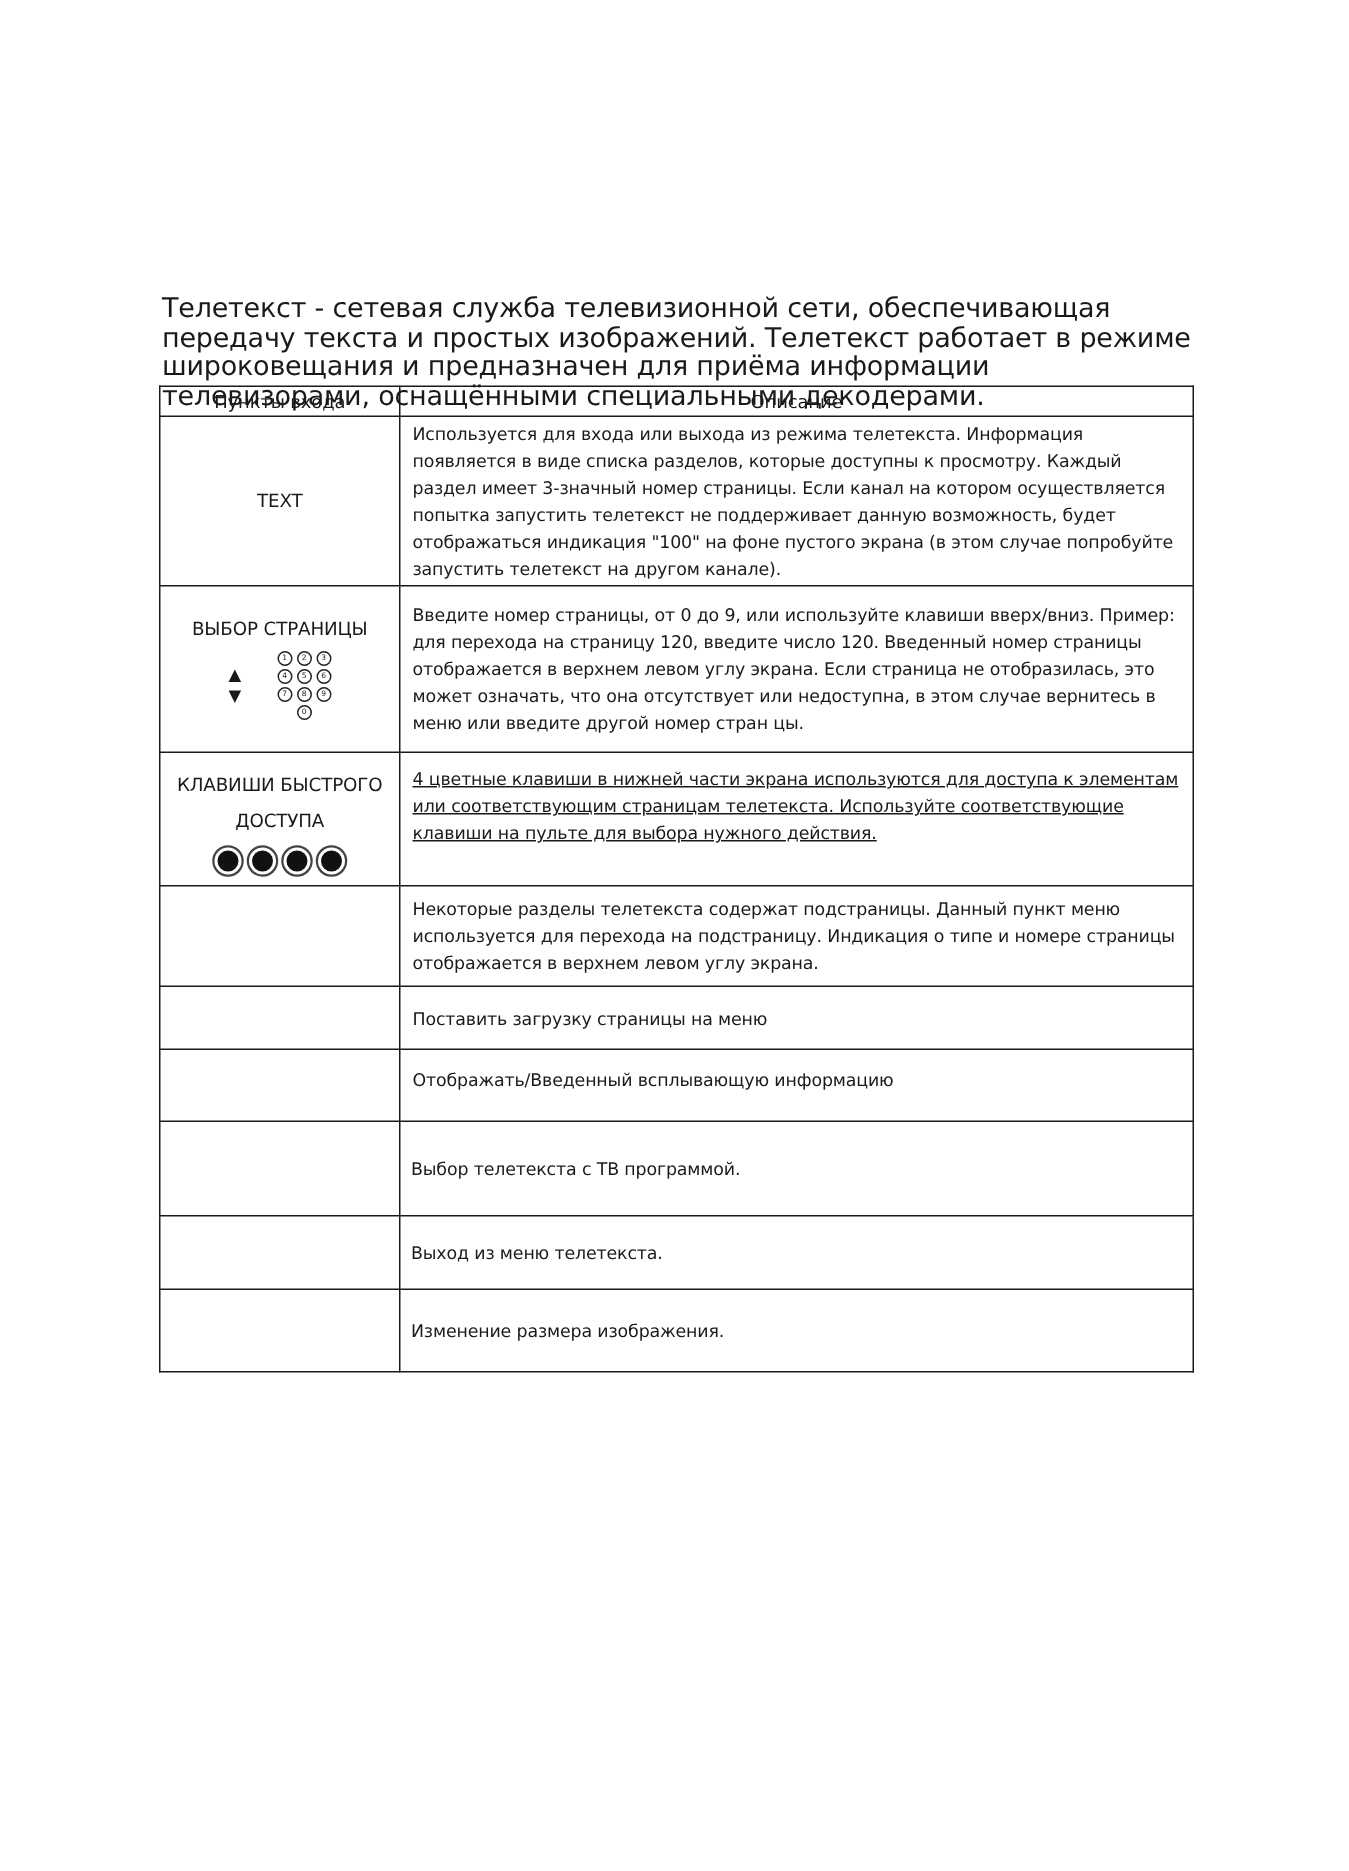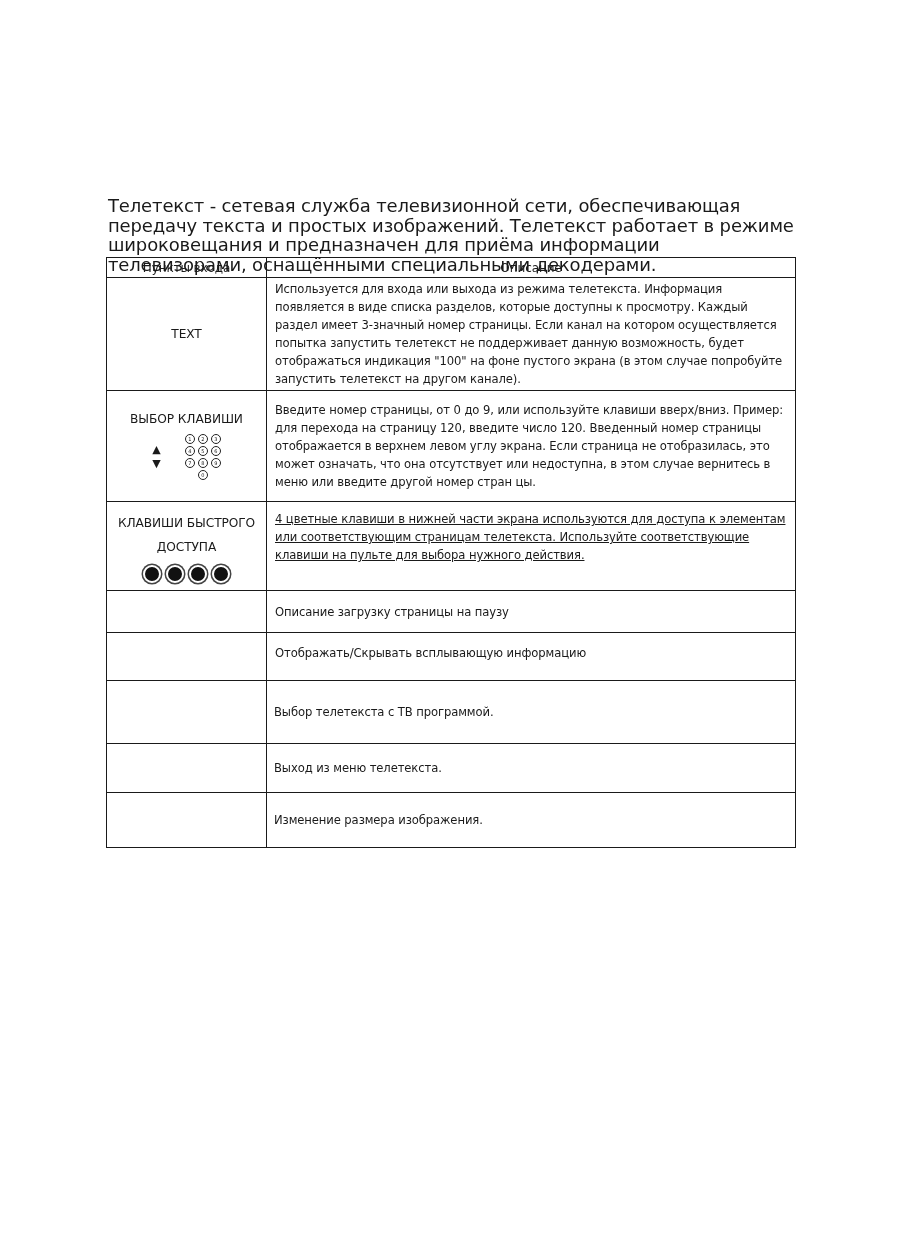--- a/index.html
+++ b/index.html
@@ -60,21 +60,21 @@
 
   <tr style="height:113px">
     <td class="item">
       <span class="item-label">TEXT</span>
     </td>
     <td class="desc">Используется для входа или выхода из режима телетекста. Информация появляется в виде списка разделов, которые доступны к просмотру. Каждый раздел имеет 3-значный номер страницы. Если канал на котором осуществляется попытка запустить телетекст не поддерживает данную возможность, будет отображаться индикация "100" на фоне пустого экрана (в этом случае попробуйте запустить телетекст на другом канале).</td>
   </tr>
 
   <tr style="height:111px">
     <td class="item">
-      <span class="item-label">ВЫБОР КЛАВИШИ</span>
+      <span class="item-label">ВЫБОР СТРАНИЦЫ</span>
       <div class="keys-wrap">
         <div class="arrows">
           <span>▲</span>
           <span>▼</span>
         </div>
         <div class="keypad">
           <span class="kp">1</span>
           <span class="kp">2</span>
           <span class="kp">3</span>
           <span class="kp">4</span>
@@ -97,29 +97,33 @@
         <span></span>
         <span></span>
         <span></span>
         <span></span>
       </div>
     </td>
     <td class="desc top" style="padding-top:8px !important;">4 цветные клавиши в нижней части экрана используются для доступа к элементам или соответствующим страницам телетекста. Используйте соответствующие клавиши на пульте для выбора нужного действия.</td>
   </tr>
 
 
+  <tr style="height:67px">
+    <td class="item"></td>
+    <td class="desc">Некоторые разделы телетекста содержат подстраницы. Данный пункт меню используется для перехода на подстраницу. Индикация о типе и номере страницы отображается в верхнем левом углу экрана.</td>
+  </tr>
 
   <tr style="height:42px">
     <td class="item"></td>
-    <td class="desc">Описание загрузку страницы на паузу</td>
+    <td class="desc">Поставить загрузку страницы на меню</td>
   </tr>
 
   <tr style="height:48px">
     <td class="item"></td>
-    <td class="desc" style="vertical-align:top;padding-top:11px !important;">Отображать/Скрывать всплывающую информацию</td>
+    <td class="desc" style="vertical-align:top;padding-top:11px !important;">Отображать/Введенный всплывающую информацию</td>
   </tr>
 
   <tr style="height:63px">
     <td class="item"></td>
     <td class="desc" style="padding-left:7px !important;">Выбор телетекста с ТВ программой.</td>
   </tr>
 
   <tr style="height:49px">
     <td class="item"></td>
     <td class="desc" style="padding-left:7px !important;">Выход из меню телетекста.</td>

